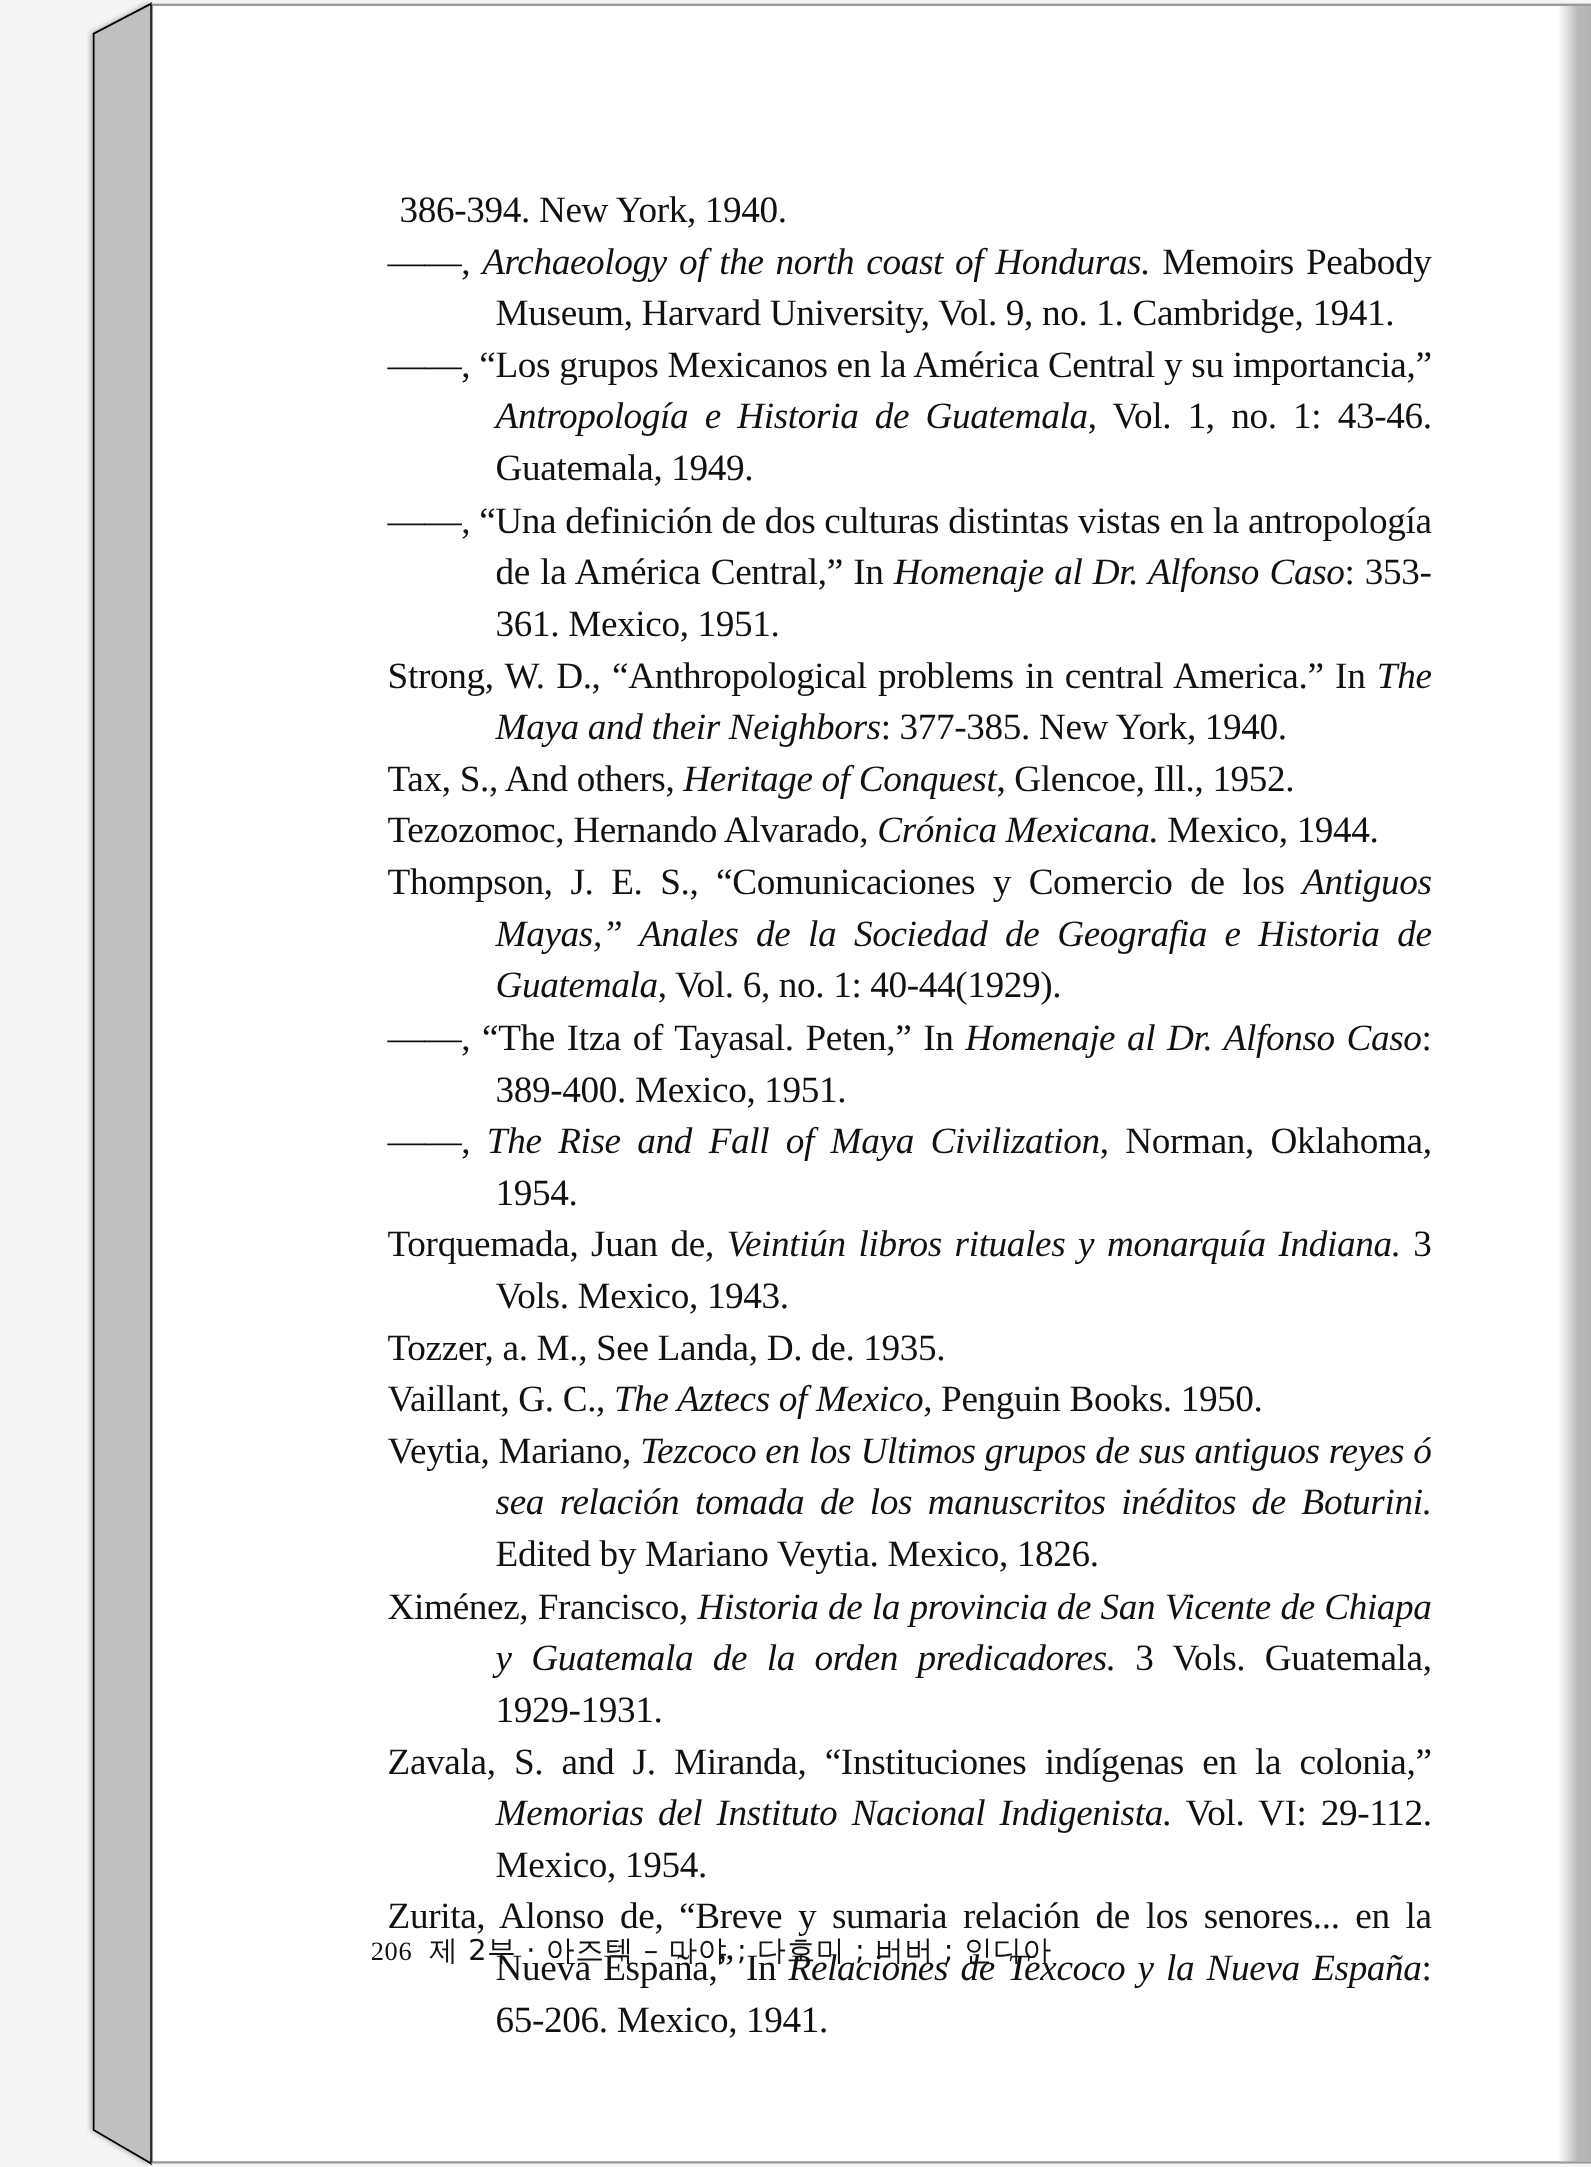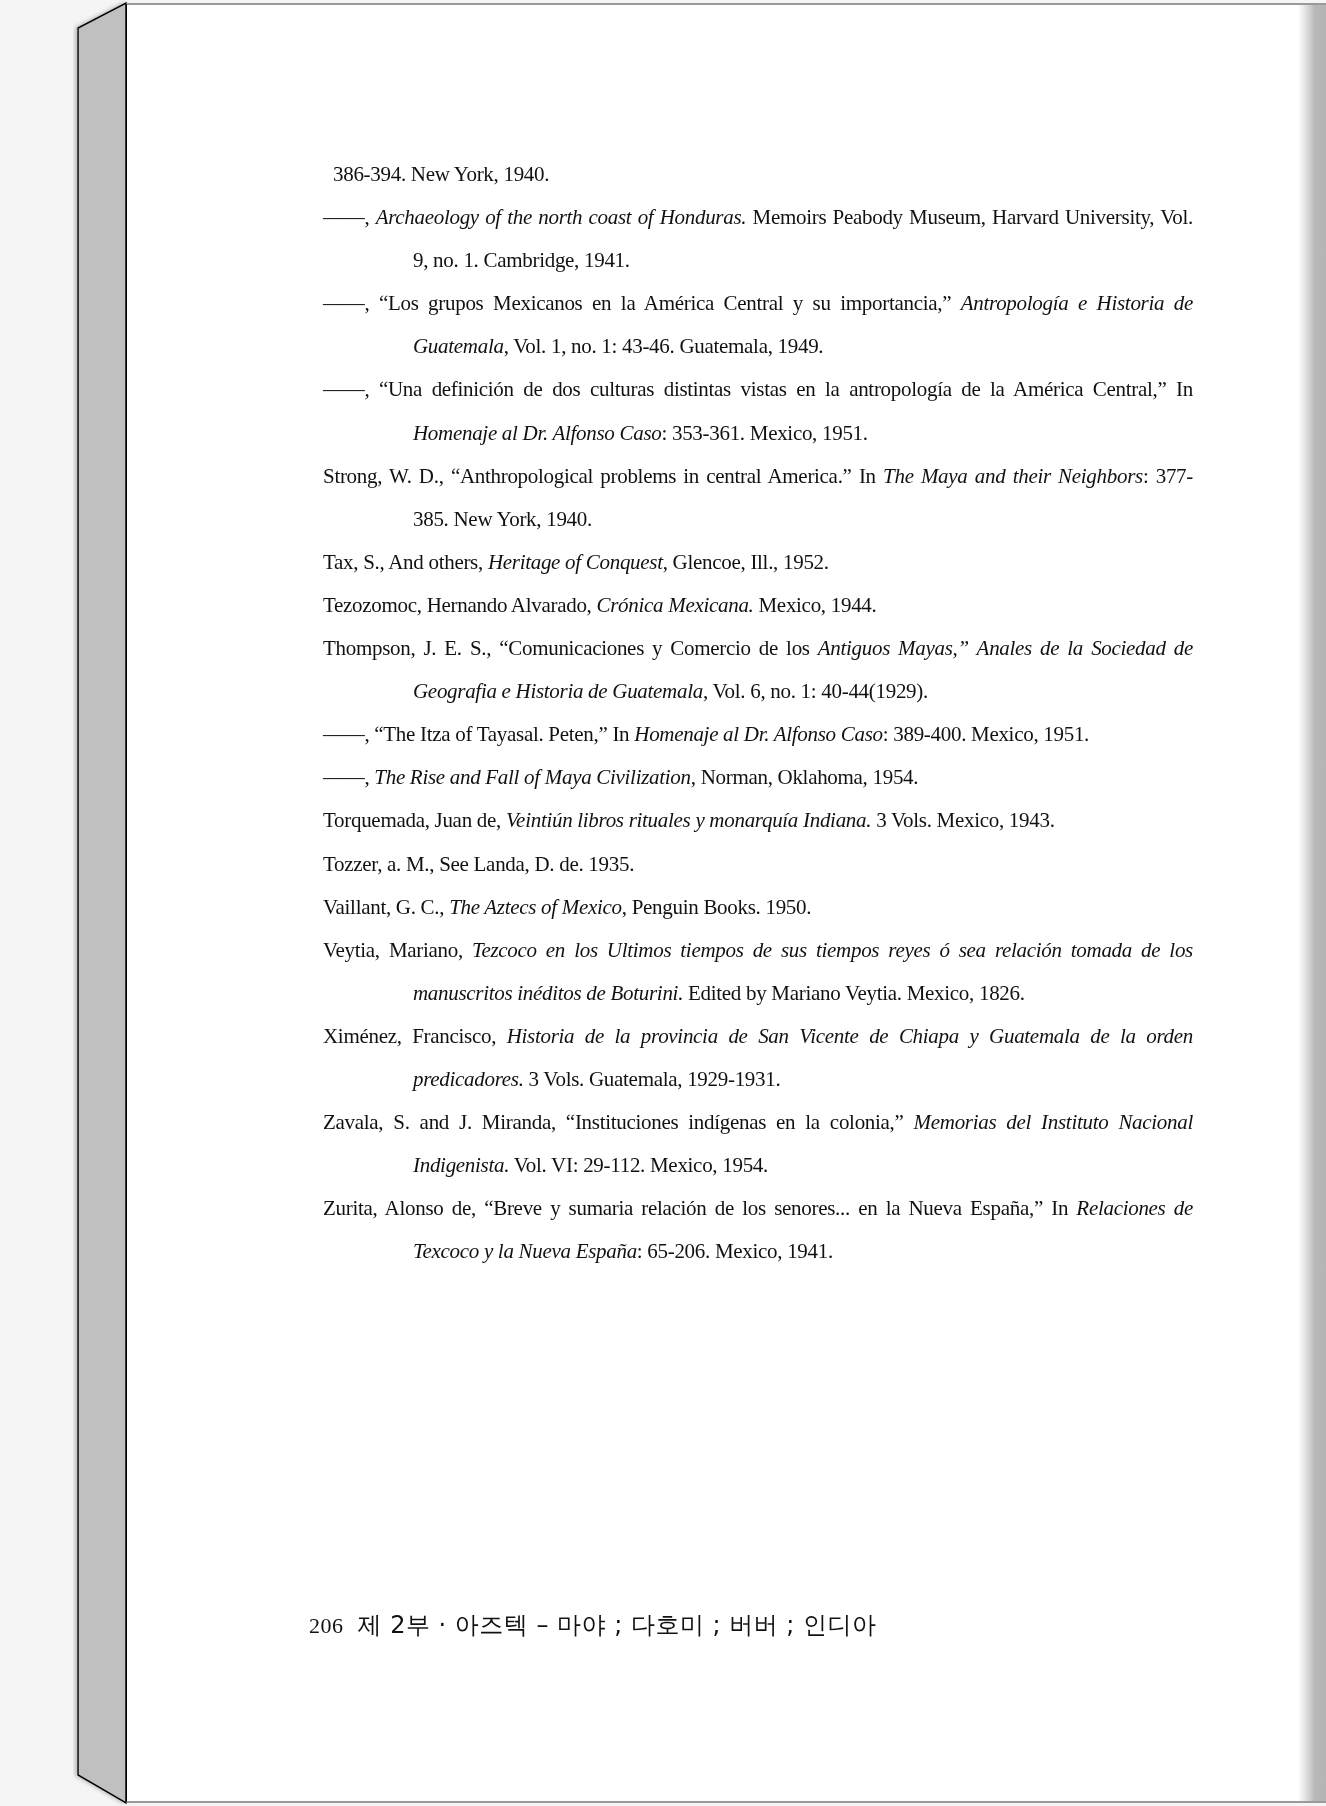--- a/index.html
+++ b/index.html
@@ -20,21 +20,21 @@
     border-bottom: 2px solid #9a9a9a;
     border-left: 1px solid #000;
     box-sizing: border-box;
   }
   .right-shadow {
     position: absolute; right: 0; top: 0; width: 28px; height: 100%;
     background: linear-gradient(to right, #ffffff 0%, #d8d8d8 35%, #b8b8b8 60%, #b4b4b4 100%);
   }
   .bib {
     position: absolute; left: 196px; top: 148px; width: 870px;
-    font-size: 21px; line-height: 43.1px;
+    font-size: 31px; line-height: 43.1px;
   }
   .entry {
     padding-left: 90px; text-indent: -90px;
     transform-origin: left top;
     white-space: normal;
     letter-spacing: -0.3px;
     text-align: justify;
   }
   .entry .seg { }
   .entry i { }
@@ -70,21 +70,21 @@
       <div class="entry"><span class="seg">——, “Una definición de dos culturas distintas vistas en la antropología de la América Central,” In </span><i class="seg">Homenaje al Dr. Alfonso Caso</i><span class="seg">: 353-361. Mexico, 1951.</span></div>
       <div class="entry"><span class="seg">Strong, W. D., “Anthropological problems in central America.” In </span><i class="seg">The Maya and their Neighbors</i><span class="seg">: 377-385. New York, 1940.</span></div>
       <div class="entry"><span class="seg">Tax, S., And others, </span><i class="seg">Heritage of Conquest</i><span class="seg">, Glencoe, Ill., 1952.</span></div>
       <div class="entry"><span class="seg">Tezozomoc, Hernando Alvarado, </span><i class="seg">Crónica Mexicana.</i><span class="seg"> Mexico, 1944.</span></div>
       <div class="entry"><span class="seg">Thompson, J. E. S., “Comunicaciones y Comercio de los </span><i class="seg">Antiguos Mayas,” Anales de la Sociedad de Geografia e Historia de Guatemala</i><span class="seg">, Vol. 6, no. 1: 40-44(1929).</span></div>
       <div class="entry"><span class="seg">——, “The Itza of Tayasal. Peten,” In </span><i class="seg">Homenaje al Dr. Alfonso Caso</i><span class="seg">: 389-400. Mexico, 1951.</span></div>
       <div class="entry"><span class="seg">——, </span><i class="seg">The Rise and Fall of Maya Civilization</i><span class="seg">, Norman, Oklahoma, 1954.</span></div>
       <div class="entry"><span class="seg">Torquemada, Juan de, </span><i class="seg">Veintiún libros rituales y monarquía Indiana.</i><span class="seg"> 3 Vols. Mexico, 1943.</span></div>
       <div class="entry"><span class="seg">Tozzer, a. M., See Landa, D. de. 1935.</span></div>
       <div class="entry"><span class="seg">Vaillant, G. C., </span><i class="seg">The Aztecs of Mexico</i><span class="seg">, Penguin Books. 1950.</span></div>
-      <div class="entry"><span class="seg">Veytia, Mariano, </span><i class="seg">Tezcoco en los Ultimos tiempos de sus tiempos reyes ó sea relación tomada de los manuscritos inéditos de Boturini.</i><span class="seg"> Edited by Mariano Veytia. Mexico, 1826.</span></div>
+      <div class="entry"><span class="seg">Veytia, Mariano, </span><i class="seg">Tezcoco en los Ultimos grupos de sus antiguos reyes ó sea relación tomada de los manuscritos inéditos de Boturini.</i><span class="seg"> Edited by Mariano Veytia. Mexico, 1826.</span></div>
       <div class="entry"><span class="seg">Ximénez, Francisco, </span><i class="seg">Historia de la provincia de San Vicente de Chiapa y Guatemala de la orden predicadores.</i><span class="seg"> 3 Vols. Guatemala, 1929-1931.</span></div>
       <div class="entry"><span class="seg">Zavala, S. and J. Miranda, “Instituciones indígenas en la colonia,” </span><i class="seg">Memorias del Instituto Nacional Indigenista.</i><span class="seg"> Vol. VI: 29-112. Mexico, 1954.</span></div>
       <div class="entry"><span class="seg">Zurita, Alonso de, “Breve y sumaria relación de los senores... en la Nueva España,” In </span><i class="seg">Relaciones de Texcoco y la Nueva España</i><span class="seg">: 65-206. Mexico, 1941.</span></div>
     </div>
 
   <div class="footer">
     <span class="pno">206</span><span>제 2부 · 아즈텍 – 마야 ; 다호미 ; 버버 ; 인디아</span>
   </div>
 </div>
 

